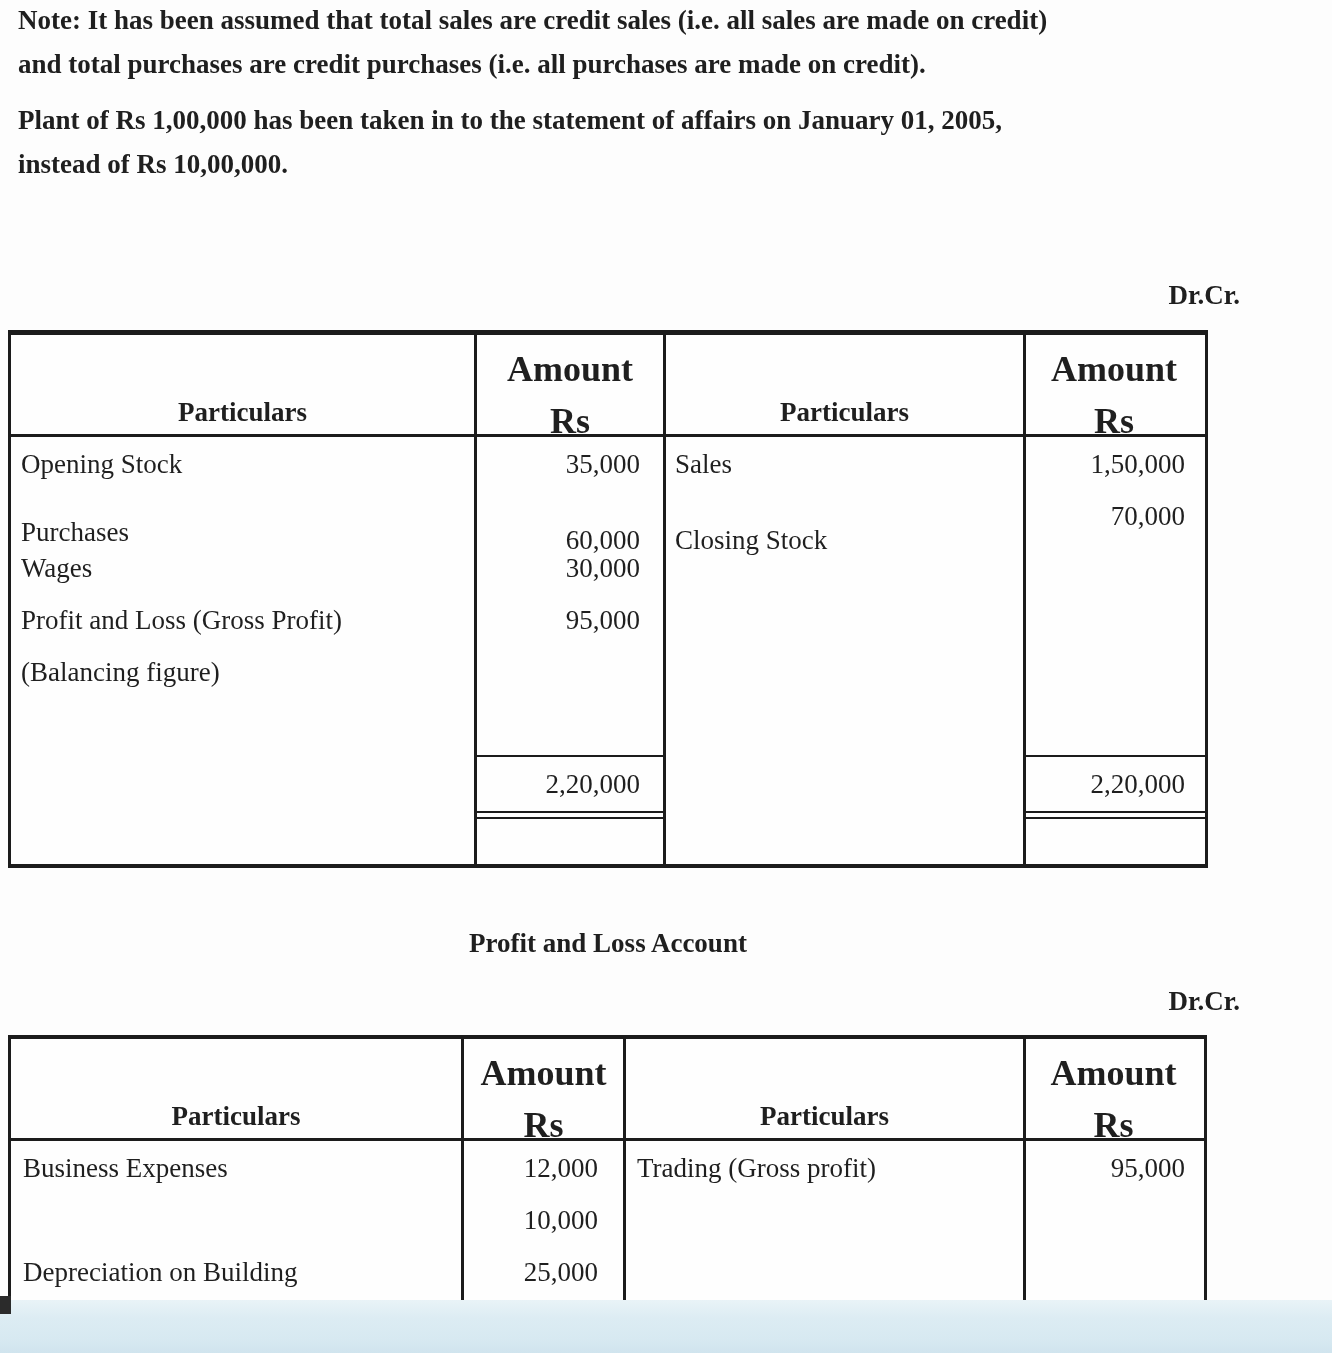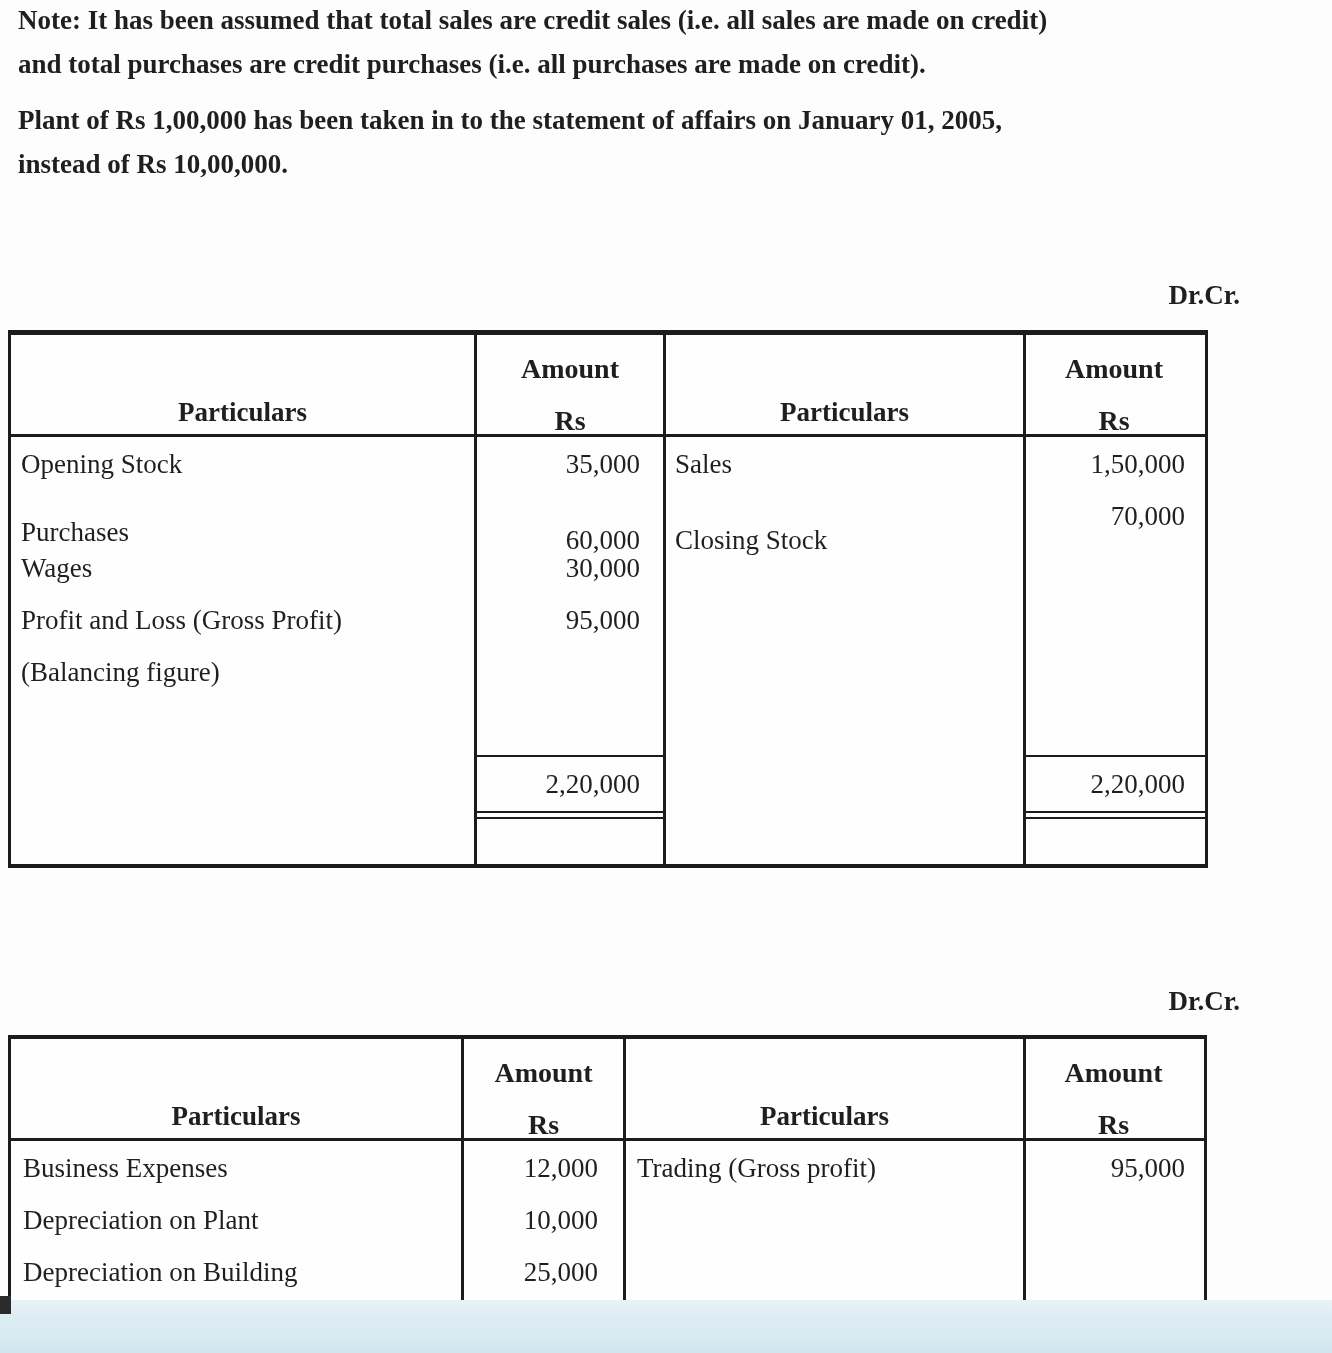--- a/index.html
+++ b/index.html
@@ -16,21 +16,21 @@
   .para .line { white-space: nowrap; }
   .acct-title { position: absolute; left: 0; width: 1216px; text-align: center; font-weight: bold; font-size: 27px; }
   .drcr { position: absolute; left: 20px; width: 1172px; display: flex; justify-content: flex-end; font-weight: bold; font-size: 27px; margin-left: 48px; }
   .acct-table { position: absolute; left: 8px; background: #fefefe; box-sizing: border-box; border: 3px solid #1c1c1c; }
   .t-trading { top: 330px; width: 1200px; height: 538px; border-top-width: 5px; border-bottom-width: 4px; }
   .t-pnl { top: 1035px; width: 1199px; height: 265px; border-top-width: 4px; border-bottom: none; }
   .vline { position: absolute; top: 0; bottom: 0; width: 3px; background: #1c1c1c; }
   .hline { position: absolute; height: 3px; background: #1c1c1c; }
   .thin { height: 2px; }
   .hdr-particulars { position: absolute; top: 62px; font-weight: bold; font-size: 27px; text-align: center; }
-  .hdr-amount { position: absolute; top: 8px; font-weight: bold; font-size: 28px; text-align: center; line-height: 52px; }
+  .hdr-amount { position: absolute; top: 8px; font-weight: bold; font-size: 36px; text-align: center; line-height: 52px; }
   .cell-label { position: absolute; font-size: 27px; white-space: nowrap; }
   .cell-amount { position: absolute; font-size: 27px; text-align: right; white-space: nowrap; }
   .highlight-bar { position: absolute; left: 0; top: 1300px; width: 1332px; height: 53px;
     background: linear-gradient(180deg, #e9f3f7 0%, #dcecf3 35%, #d7e9f1 75%, #d0e4ee 100%); }
   .sel-handle { position: absolute; left: 0; top: 1296px; width: 11px; height: 18px; background: #2b2b2b; }
 </style>
 </head>
 <body>
 
 <div class="page">
@@ -85,20 +85,21 @@
     <div class="hline thin" style="left: 463px; width: 192px; top: 420px;"></div>
     <div class="hline thin" style="left: 1012px; width: 185px; top: 420px;"></div>
     <div class="cell-amount" style="left: 465px; width: 164px; top: 434px;">2,20,000</div>
     <div class="cell-amount" style="left: 1014px; width: 160px; top: 434px;">2,20,000</div>
     <div class="hline thin" style="left: 463px; width: 192px; top: 476px;"></div>
     <div class="hline thin" style="left: 463px; width: 192px; top: 482px;"></div>
     <div class="hline thin" style="left: 1012px; width: 185px; top: 476px;"></div>
     <div class="hline thin" style="left: 1012px; width: 185px; top: 482px;"></div>
   </div>
 
+  <div class="acct-title" style="top: 928px;">Profit and Loss Account</div>
   <div class="drcr" style="top: 986px;">
     <span>Dr.</span>
     <span>Cr.</span>
   </div>
 
   <div class="acct-table t-pnl">
 
     <div class="vline" style="left: 450px;"></div>
     <div class="vline" style="left: 612px;"></div>
     <div class="vline" style="left: 1012px;"></div>
@@ -110,21 +111,20 @@
     </div>
     <div class="hdr-particulars" style="left: 615px; width: 397px;">Particulars</div>
     <div class="hdr-amount" style="left: 1012px; width: 181px;">
       <div>Amount</div>
       <div>Rs</div>
     </div>
     <div class="hline" style="left: 0; right: 0; top: 99px;"></div>
 
     <div class="cell-label" style="left: 12px; top: 114px;">Business Expenses</div>
     <div class="cell-amount" style="left: 452px; width: 135px; top: 114px;">12,000</div>
-    <div class="cell-label" style="left: 12px; top: 166px;">Depreciation on Plant</div>
     <div class="cell-amount" style="left: 452px; width: 135px; top: 166px;">10,000</div>
     <div class="cell-label" style="left: 12px; top: 218px;">Depreciation on Building</div>
     <div class="cell-amount" style="left: 452px; width: 135px; top: 218px;">25,000</div>
 
     <div class="cell-label" style="left: 626px; top: 114px;">Trading (Gross profit)</div>
     <div class="cell-amount" style="left: 1014px; width: 160px; top: 114px;">95,000</div>
   </div>
 
   <div class="highlight-bar"></div>
   <div class="sel-handle"></div>

